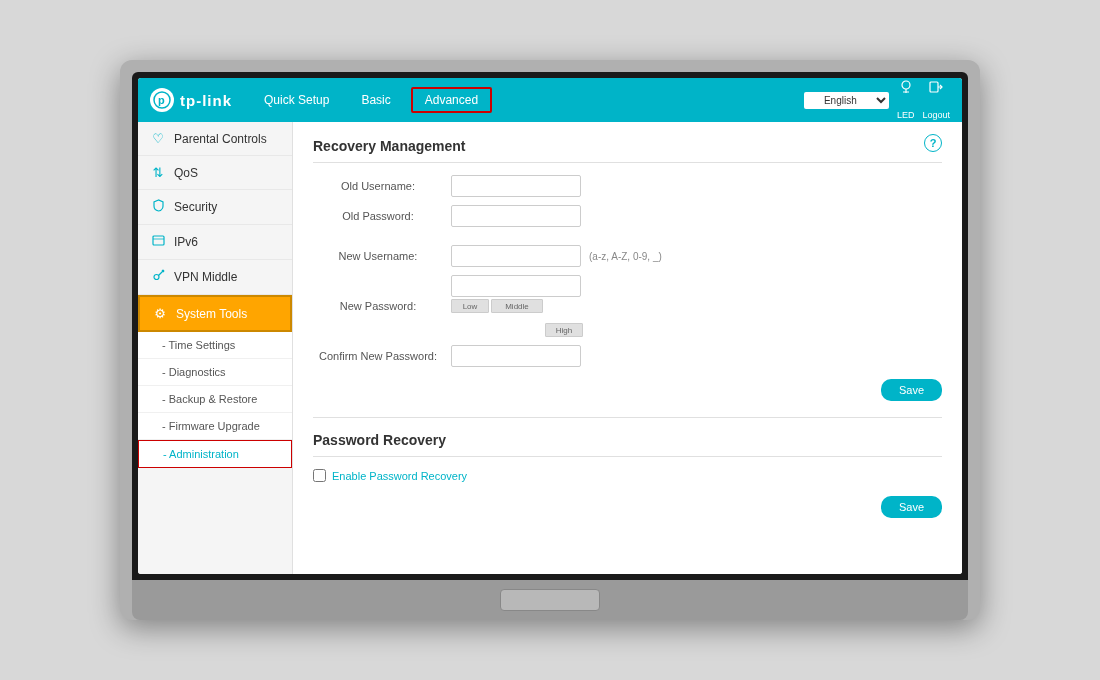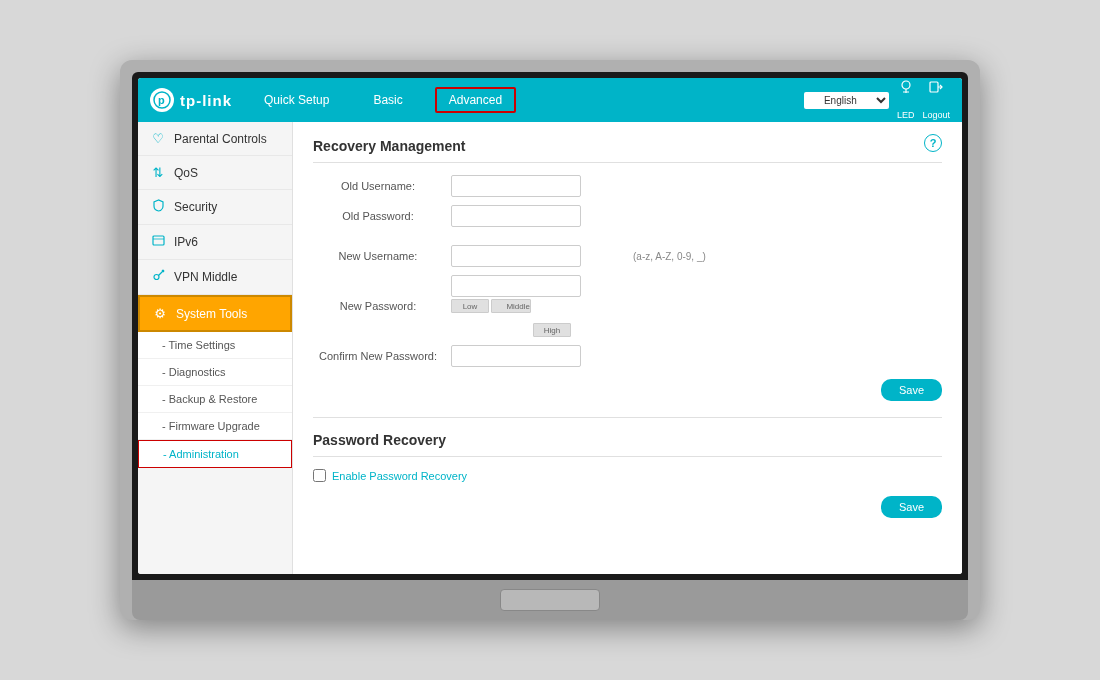--- a/index.html
+++ b/index.html
@@ -79,21 +79,21 @@
     .logo-text {
       color: white;
       font-size: 15px;
       font-weight: bold;
       letter-spacing: 1px;
     }
 
     .nav-links {
       display: flex;
       align-items: center;
-      gap: 20px;
+      gap: 8px;
       flex: 1;
     }
 
     .nav-link {
       color: white;
       font-size: 12px;
       padding: 4px 12px;
       cursor: pointer;
       border-radius: 2px;
     }
@@ -249,21 +249,20 @@
       height: 22px;
       border: 1px solid #ccc;
       border-radius: 2px;
       padding: 0 6px;
       font-size: 11px;
     }
 
     .form-hint {
       font-size: 10px;
       color: #888;
-      margin-left: 44px;
     }
 
     .strength-bar {
       display: flex;
       gap: 2px;
       margin-top: 2px;
     }
 
     .strength-seg {
       height: 6px;
@@ -455,21 +454,21 @@
             </div>
 
             <div class="form-row">
               <span class="form-label">New Password:</span>
               <div>
                 <input class="form-input" type="password" value="" style="">
                 <div class="strength-bar">
                   <div class="strength-seg seg-low" style="display:flex;align-items:center;justify-content:center;font-size:8px;color:#666;background:#e0e0e0;border:1px solid #ccc;width:38px;height:14px;border-radius:1px;">
                     <span>Low</span>
                   </div>
-                  <div class="strength-seg seg-mid" style="display:flex;align-items:center;justify-content:flex-end;font-size:8px;color:#666;background:#e0e0e0;border:1px solid #ccc;width:40px;height:14px;border-radius:1px;">
+                  <div class="strength-seg seg-mid" style="display:flex;align-items:center;justify-content:center;font-size:8px;color:#666;background:#e0e0e0;border:1px solid #ccc;width:52px;height:14px;border-radius:1px;">
                     <span>Middle</span>
                   </div>
                   <div class="strength-seg seg-high" style="display:flex;align-items:center;justify-content:center;font-size:8px;color:#666;background:#e0e0e0;border:1px solid #ccc;width:38px;height:14px;border-radius:1px;">
                     <span>High</span>
                   </div>
                 </div>
               </div>
             </div>
 
             <div class="form-row">

